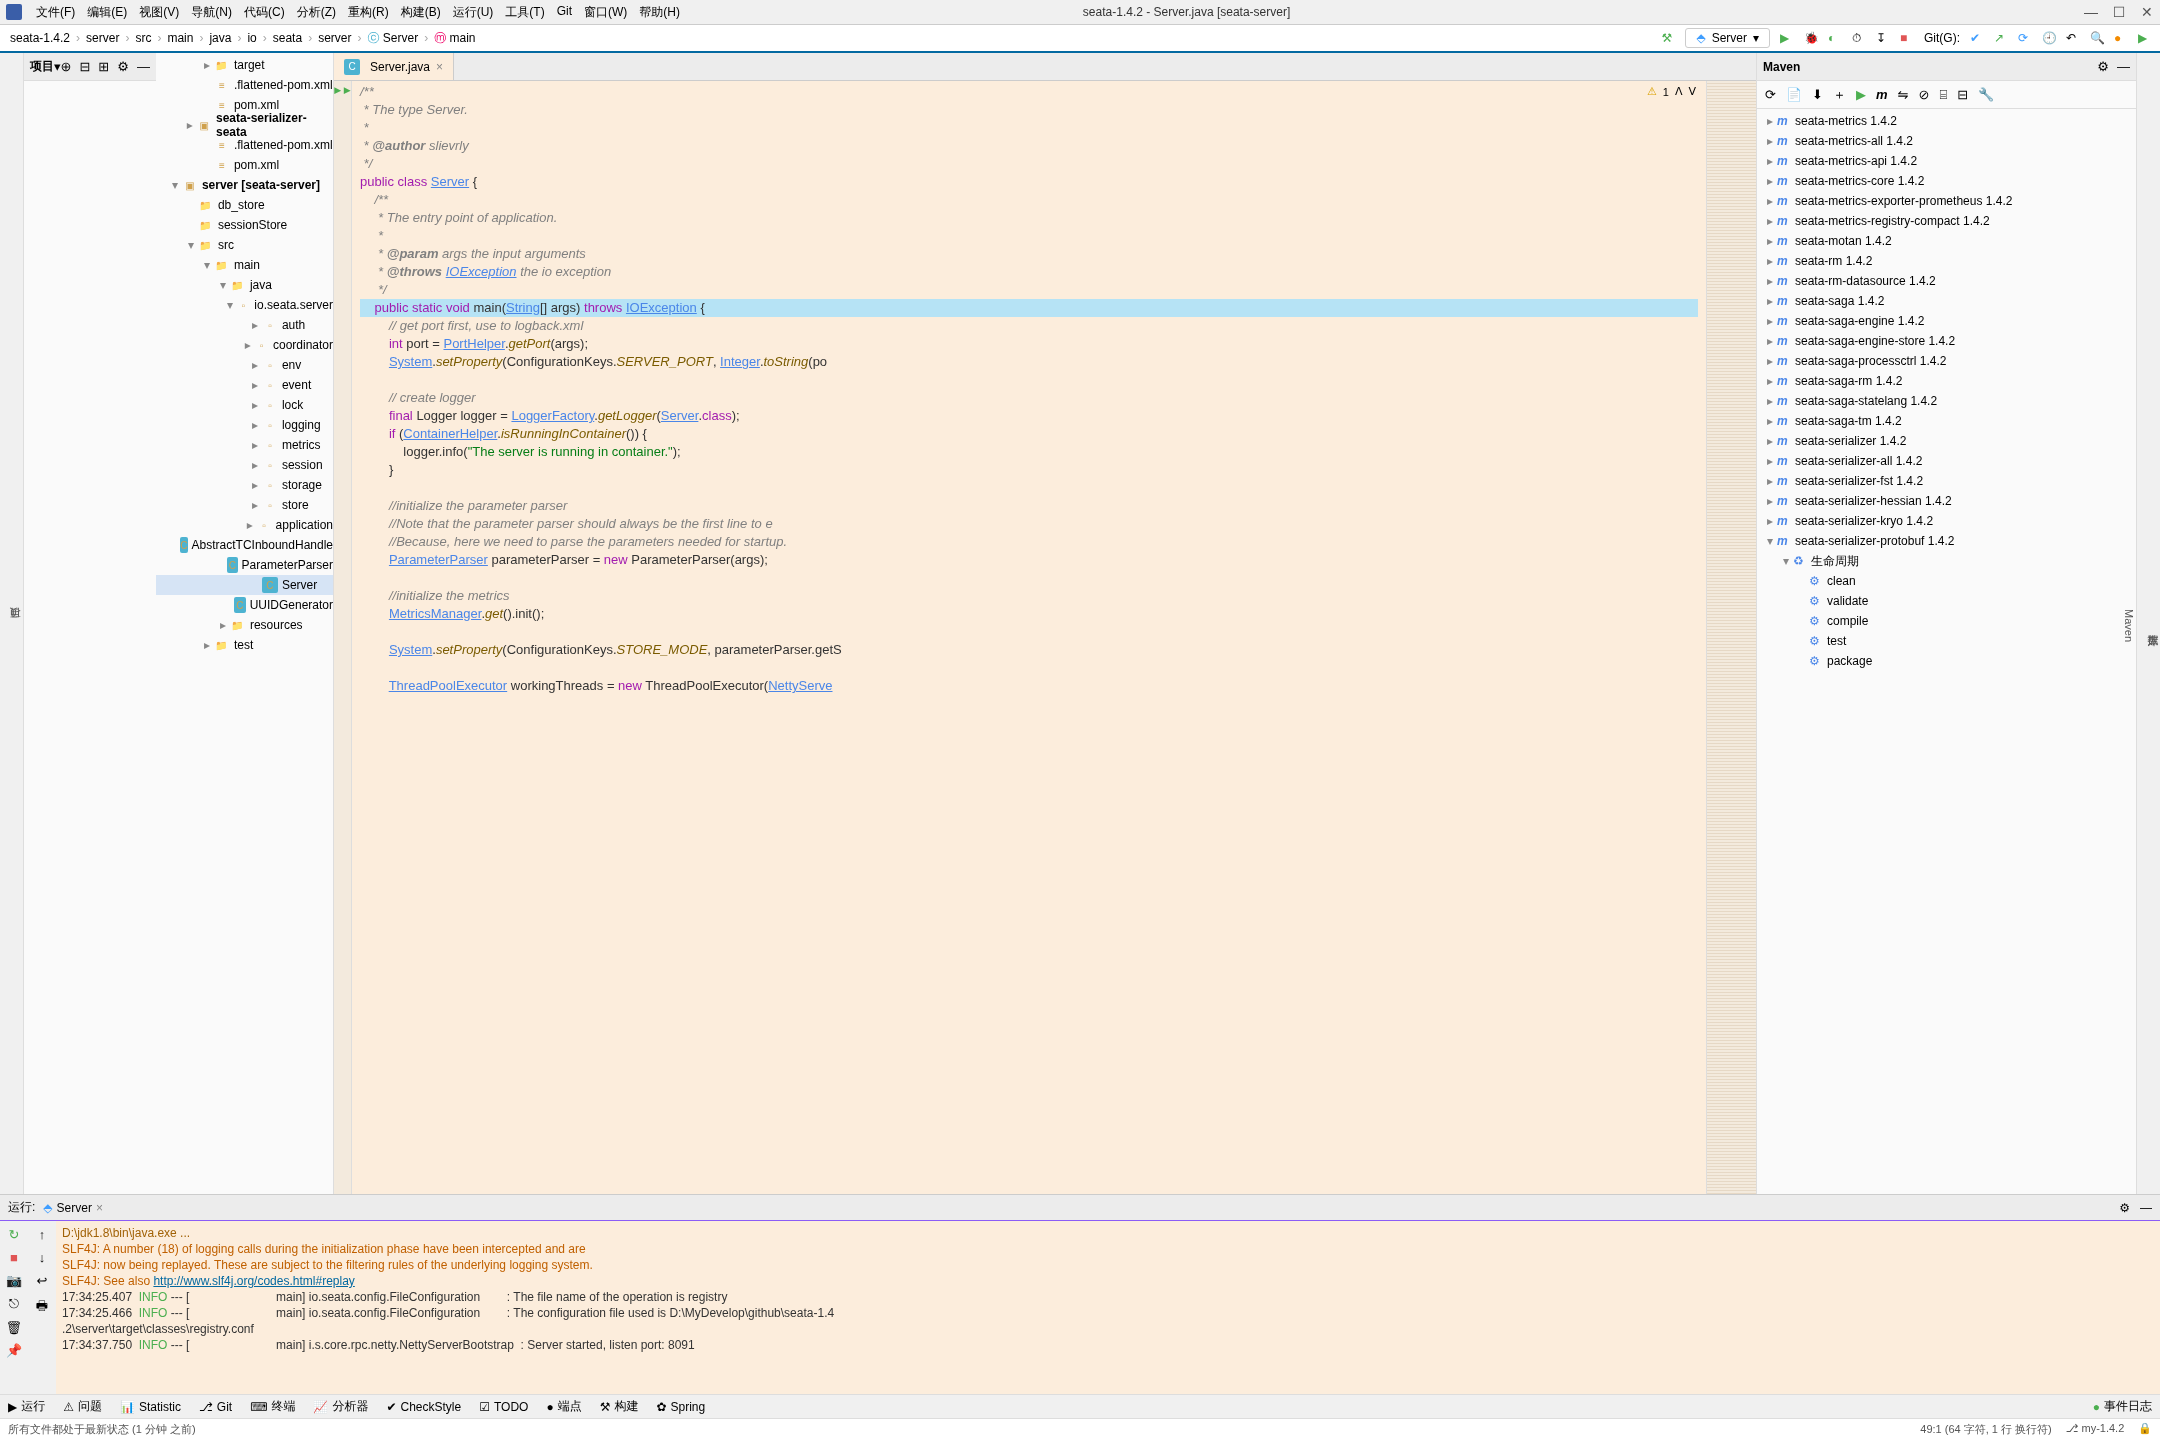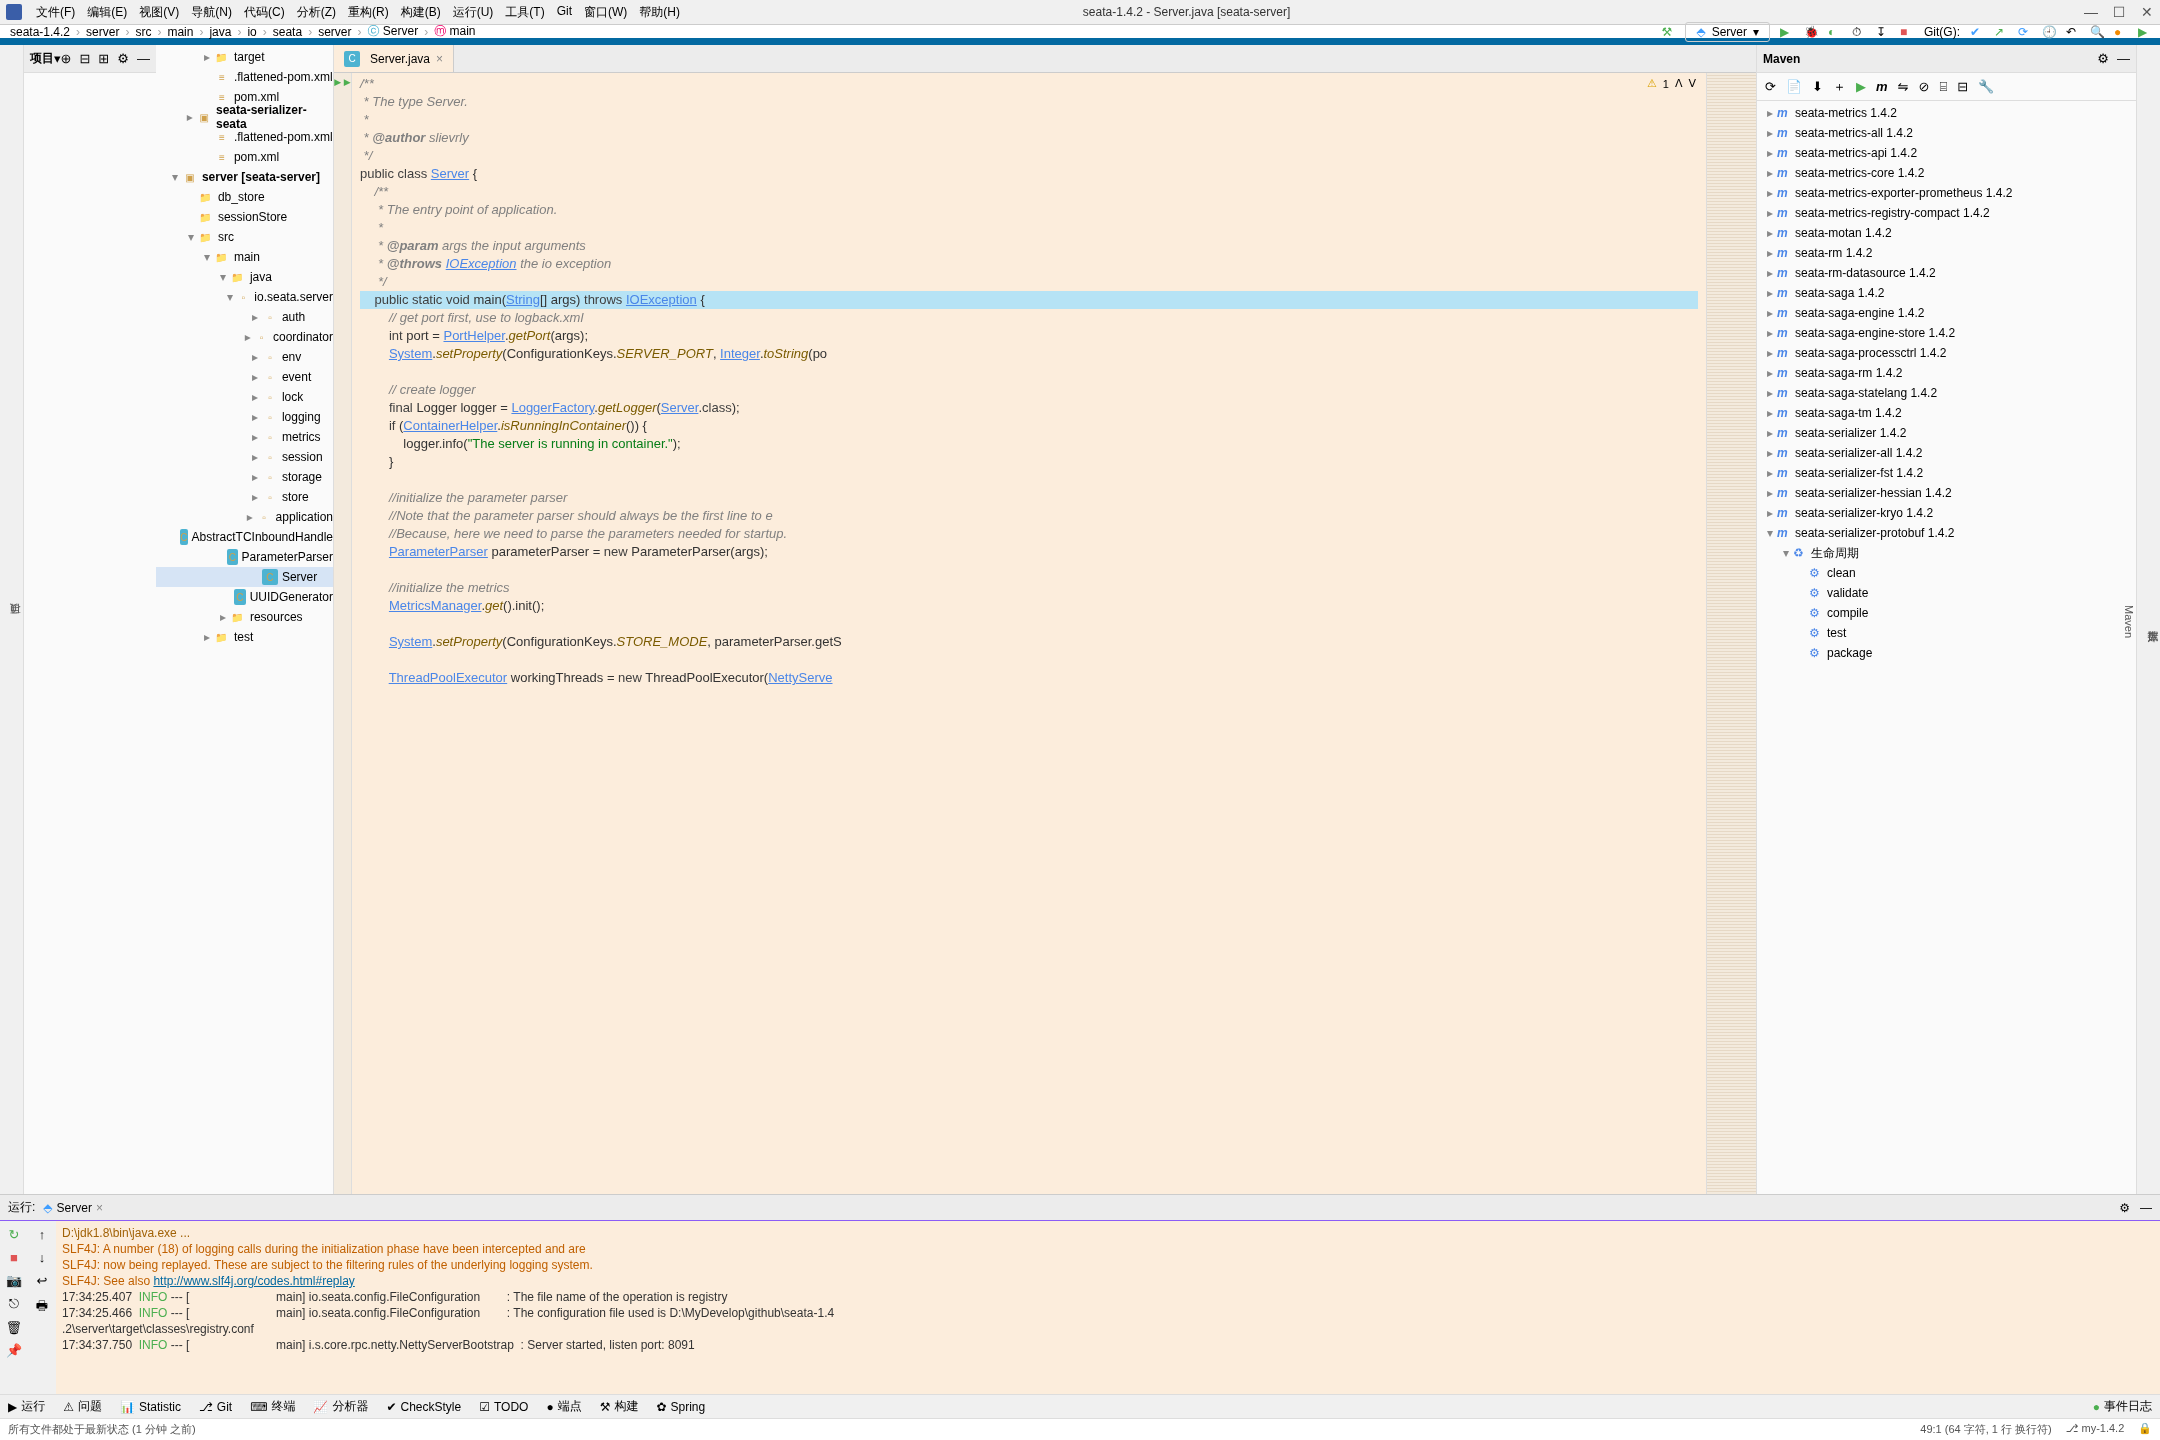--- a/index.html
+++ b/index.html
@@ -6,21 +6,21 @@
     body { width: 2160px; height: 1440px; background: #f5f5f5; font-size: 13px; display: flex; flex-direction: column; overflow: hidden; }
     
     .menubar { height: 25px; background: #f0f0f0; display: flex; align-items: center; padding: 0 6px; border-bottom: 1px solid #ccc; font-size: 12px; }
     .menubar-left { display: flex; }
     .menubar-icon { width: 16px; height: 16px; background: #3a5ea8; border-radius: 2px; margin-right: 8px; }
     .menubar-item { padding: 0 6px; cursor: pointer; }
     .menubar-title { margin-left: auto; margin-right: auto; color: #333; }
     .window-controls { display: flex; gap: 14px; margin-left: auto; }
     .win-ctrl { width: 14px; height: 14px; cursor: pointer; display:flex; align-items:center; justify-content:center; font-size:14px; color:#555; }
 
-    .navbar { height: 20px; background: #fff; border-bottom: 7px solid #0369a1; display: flex; align-items: center; padding: 0 8px; font-size: 12px; }
+    .navbar { height: 28px; background: #fff; border-bottom: 2px solid #0369a1; display: flex; align-items: center; padding: 0 8px; font-size: 12px; }
     .breadcrumb { display: flex; align-items: center; gap: 4px; }
     .crumb { padding: 0 2px; }
     .chev { color: #aaa; }
     .navbar-right { margin-left: auto; display: flex; align-items: center; gap: 10px; }
     .run-config { border: 1px solid #ccc; padding: 2px 10px; border-radius: 3px; display: flex; align-items: center; gap:6px; }
     .toolbar-icon { width: 14px; height: 14px; cursor: pointer; }
     .i-green { color: #4caf50; } .i-orange{color:#f38b00;} .i-blue{color:#409eff;} .i-red{color:#e05555;}
 
     .main-area { flex: 1; display: flex; overflow: hidden; }
     .gutter-left { width: 24px; background: #f0f0f0; border-right: 1px solid #ddd; display:flex; flex-direction:column; align-items:center; padding-top:4px; gap:10px; writing-mode: vertical-rl; font-size:11px; color:#555;}
@@ -40,21 +40,21 @@
     .indent { display:inline-block; }
 
     .editor-area { flex: 1; display: flex; flex-direction: column; background: #fceddc; }
     .editor-tabs { height: 28px; background: #ececec; display: flex; align-items: stretch; border-bottom: 1px solid #ccc; }
     .editor-tab { display: flex; align-items: center; padding: 0 10px; background: #fceddc; border-right:1px solid #ccc; font-size:12px; gap:6px; }
     .editor-tab .close { color:#888; cursor:pointer; }
     .editor-body { flex:1; display:flex; overflow:hidden; position:relative; }
     .gutter-nums { width: 40px; background: #f3eadd; text-align: right; padding-right:8px; color:#999; font-family: Consolas, monospace; font-size:13px; line-height:18px; padding-top:2px;}
     .gutter-marks { width: 18px; background: #f3eadd; border-right:1px solid #ddd; font-size:9px; color:#4caf50; line-height:18px; text-align:center;}
     .code { flex:1; font-family: Consolas, monospace; font-size:13px; line-height:18px; padding:2px 8px; white-space: pre; color:#333; overflow:hidden; }
-    .code .kw{color:#404040;} .code .cm{color:#808080; font-style:italic;} .code .tag{color:#808080; font-weight:bold;}
+    .code .kw{color:#a21caf;} .code .cm{color:#808080; font-style:italic;} .code .tag{color:#808080; font-weight:bold;}
     .code .str{color:#067d17;} .code .fn{color:#7a5b00; font-style:italic;}
     .code .link{color:#4a86e8; text-decoration:underline;}
     .highlight-line { background: #b6e3f5; }
     .minimap { width:50px; background: repeating-linear-gradient(#f3eadd,#f3eadd 2px,#e6d8c5 2px,#e6d8c5 3px); border-left:1px solid #ddd;}
     .code-warnings { position:absolute; top:4px; right:60px; display:flex; gap:6px; font-size:11px; align-items:center;}
 
     .maven-panel { width: 380px; background: #fafafa; border-left: 1px solid #ddd; display: flex; flex-direction: column; }
     .maven-toolbar { height: 28px; display:flex; align-items:center; gap:10px; padding:0 8px; border-bottom:1px solid #ddd; }
     .maven-tree { flex:1; overflow:auto; font-size:12px; padding:2px 0; }
     .maven-row { display:flex; align-items:center; height:20px; padding-left:6px; cursor:pointer; }

